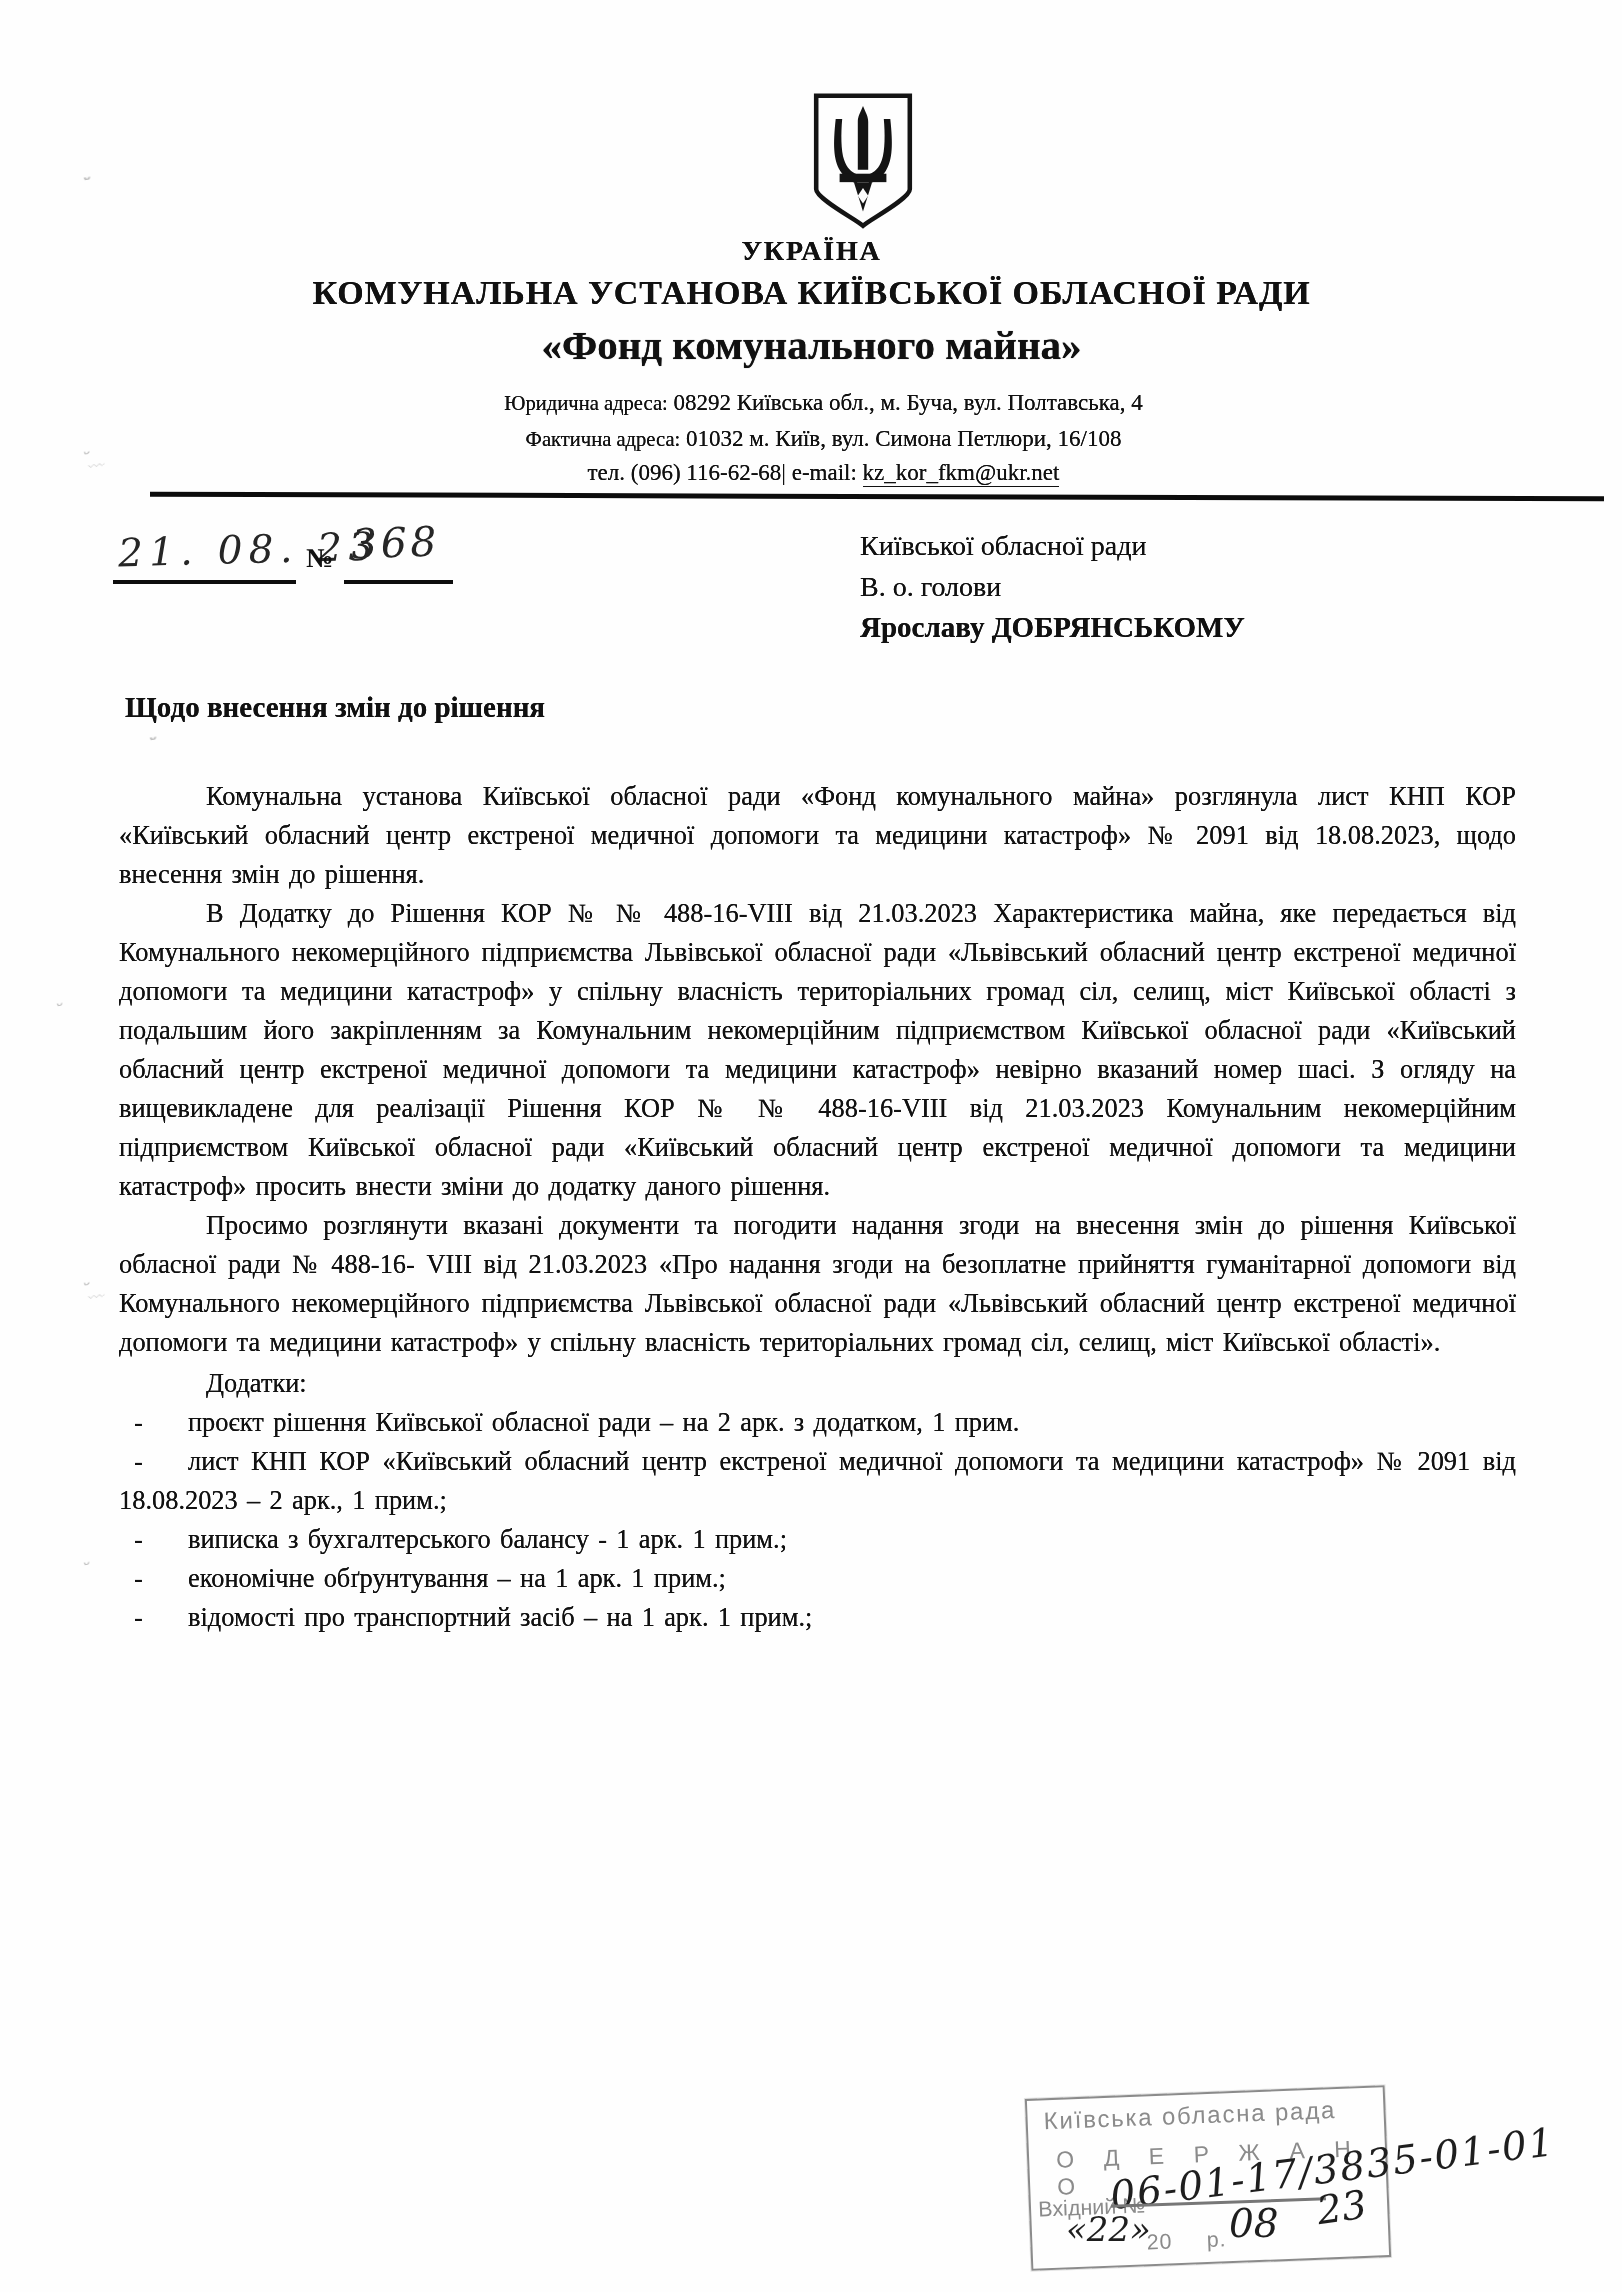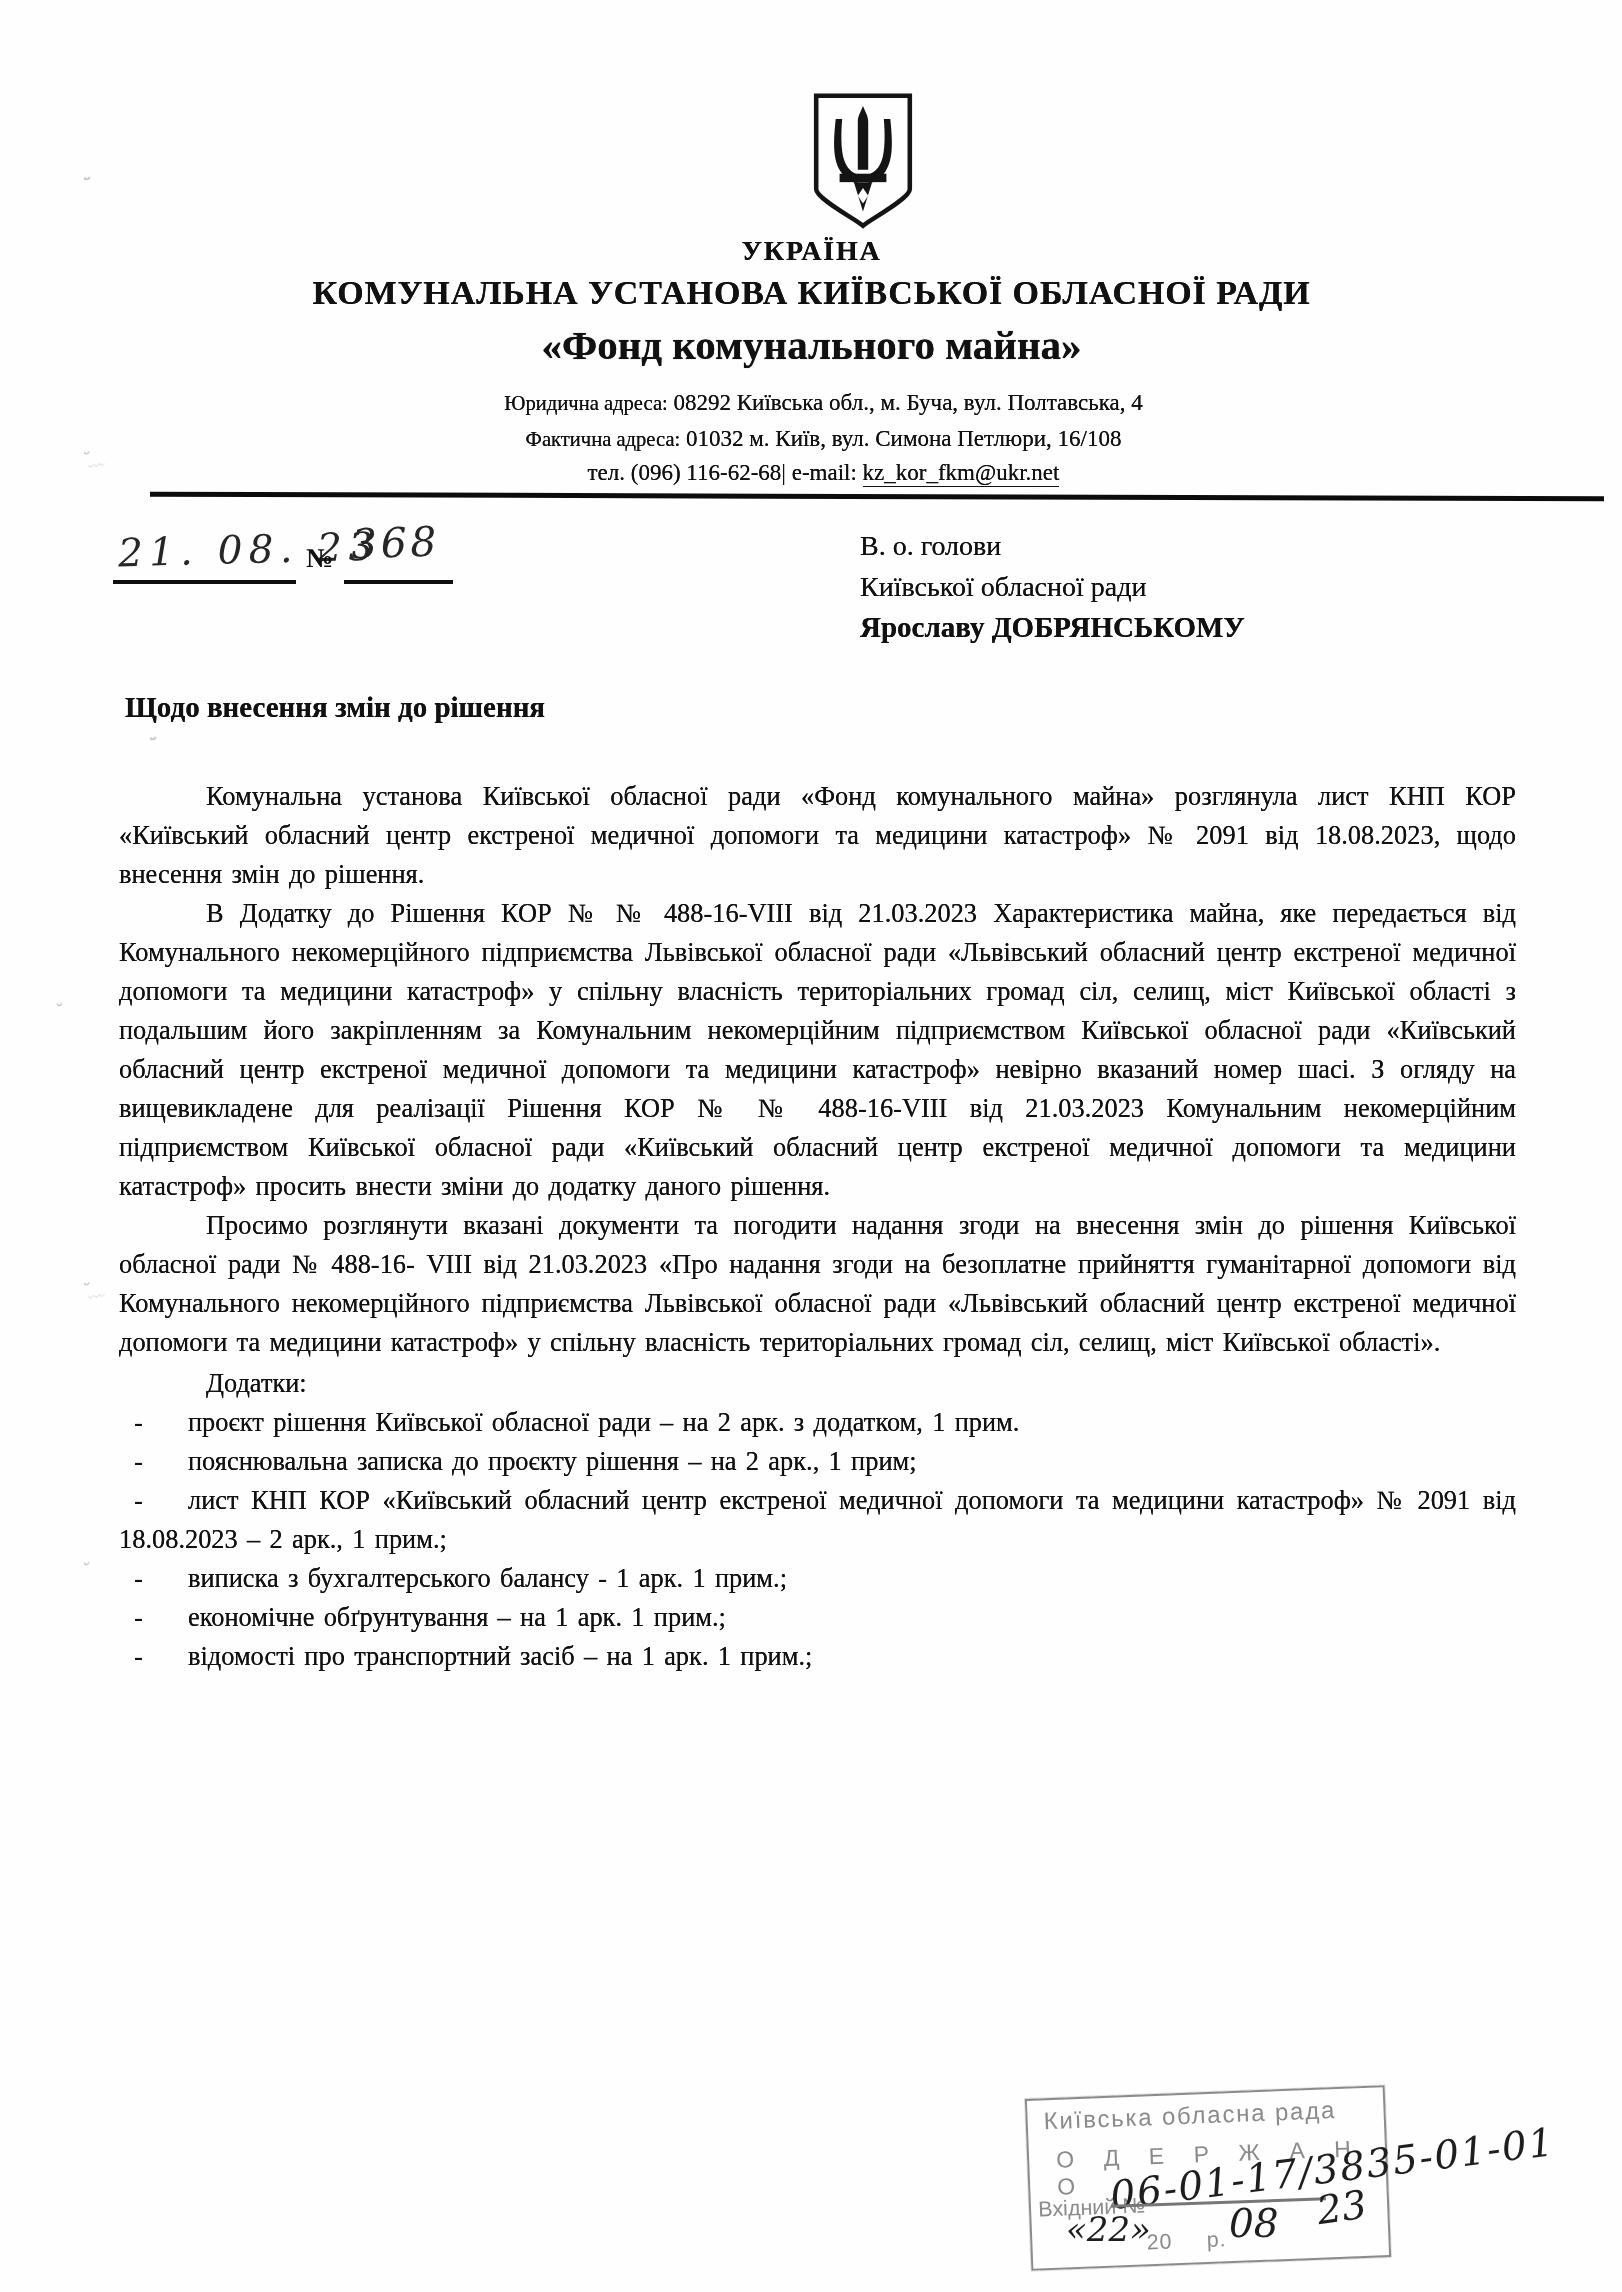--- a/index.html
+++ b/index.html
@@ -99,34 +99,33 @@
 
 <div class="abs head-rule"></div>
 
 <div class="abs hand ref-date">21. 08. 23</div>
 <div class="abs ref-no">№</div>
 <div class="abs hand ref-num">368</div>
 <div class="abs ref-ul1"></div>
 <div class="abs ref-ul2"></div>
 
 <div class="abs addressee">
+  <div>Київської обласної ради</div>
   <div>В. о. голови</div>
-  <div>Київської обласної ради</div>
   <div class="name">Ярославу ДОБРЯНСЬКОМУ</div>
 </div>
 
 <div class="abs subject">Щодо внесення змін до рішення</div>
 
 <div class="abs body-text">
   <p>Комунальна установа Київської обласної ради «Фонд комунального майна» розглянула лист КНП КОР «Київський обласний центр екстреної медичної допомоги та медицини катастроф» № 2091 від 18.08.2023, щодо внесення змін до рішення.</p>
   <p>В Додатку до Рішення КОР № № 488-16-VIII від 21.03.2023 Характеристика майна, яке передається від Комунального некомерційного підприємства Львівської обласної ради «Львівський обласний центр екстреної медичної допомоги та медицини катастроф» у спільну власність територіальних громад сіл, селищ, міст Київської області з подальшим його закріпленням за Комунальним некомерційним підприємством Київської обласної ради «Київський обласний центр екстреної медичної допомоги та медицини катастроф» невірно вказаний номер шасі. З огляду на вищевикладене для реалізації Рішення КОР № № 488-16-VIII від 21.03.2023 Комунальним некомерційним підприємством Київської обласної ради «Київський обласний центр екстреної медичної допомоги та медицини катастроф» просить внести зміни до додатку даного рішення.</p>
   <p>Просимо розглянути вказані документи та погодити надання згоди на внесення змін до рішення Київської обласної ради № 488-16- VIII  від 21.03.2023 «Про надання згоди на безоплатне прийняття гуманітарної допомоги від Комунального некомерційного підприємства Львівської обласної ради «Львівський обласний центр екстреної медичної допомоги та медицини катастроф» у спільну власність територіальних громад сіл, селищ, міст Київської області».</p>
   <p class="attach-label">Додатки:</p>
   <div class="att-item"><span class="dash">-</span><span>проєкт рішення Київської обласної ради – на 2 арк. з додатком, 1 прим.</span></div>
-  <div class="att-item"><span class="dash">-</span><span>пояснювальна записка до проєкту рішення – на 2 арк., 1 прим;</span></div>
   <div class="att-item"><span class="dash">-</span><span>лист  КНП КОР «Київський обласний центр екстреної медичної допомоги та медицини катастроф» № 2091 від 18.08.2023 – 2 арк., 1 прим.;</span></div>
   <div class="att-item"><span class="dash">-</span><span>виписка з бухгалтерського балансу - 1 арк. 1 прим.;</span></div>
   <div class="att-item"><span class="dash">-</span><span>економічне обґрунтування – на 1 арк. 1 прим.;</span></div>
   <div class="att-item"><span class="dash">-</span><span>відомості про транспортний засіб – на 1 арк. 1 прим.;</span></div>
 </div>
 
 <div class="abs stamp">
   <div class="s1">Київська обласна рада</div>
   <div class="s2">О Д Е Р Ж А Н О</div>
   <div class="s3">Вхідний №</div>

